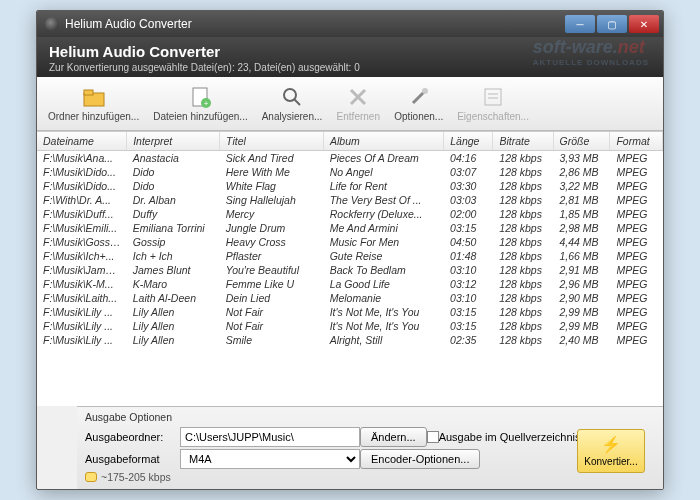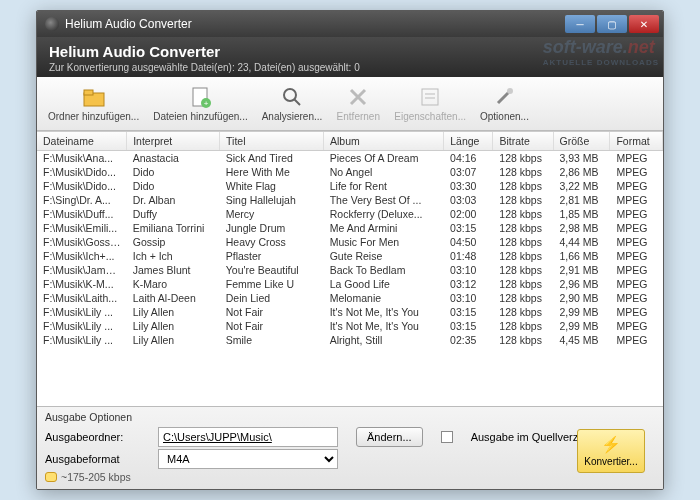--- a/index.html
+++ b/index.html
@@ -14,38 +14,38 @@
   .winbtn.close { background: linear-gradient(#e06060,#b02020); }
   .header { background: linear-gradient(#4a4a4a,#2a2a2a); color:#fff; padding: 6px 12px 4px; }
   .header h1 { font-size: 15px; font-weight: 600; }
   .header .status { font-size: 10px; color:#ccc; margin-top:2px; }
   .toolbar { background: linear-gradient(#fdfdfd,#e8e8e8); border-bottom:1px solid #bbb; display:flex; padding:2px 4px; height:54px; }
   .tbtn { display:flex; flex-direction:column; align-items:center; justify-content:center; padding:2px 6px; min-width:58px; font-size:10px; color:#444; border:1px solid transparent; border-radius:3px; cursor:pointer; gap:2px; }
   .tbtn.disabled { color:#aaa; }
   .tbtn .ticon { width:24px; height:24px; display:flex;align-items:center;justify-content:center; }
   .tspacer { flex:1; }
   .listwrap { flex:1; background:#fff; overflow:hidden; display:flex; flex-direction:column; border-top:1px solid #ccc; }
-  table { width:100%; border-collapse:collapse; font-size:10.5px; table-layout:fixed; }
+  table { width:100%; border-collapse:collapse; font-size:10.5px; table-layout:fixed;font-style:italic; }
   thead th { background:linear-gradient(#fdfdfd,#ececec); border-right:1px solid #ddd; border-bottom:1px solid #ccc; padding:3px 6px; text-align:left; font-weight:400; color:#333; position:sticky; top:0; white-space:nowrap; overflow:hidden; }
   tbody td { padding:1px 6px; white-space:nowrap; overflow:hidden; text-overflow:ellipsis; color:#333; }
   .tbody-scroll { flex:1; overflow-y:scroll; overflow-x:hidden; }
-  .outopts { background:linear-gradient(#f4f4f4,#e4e4e4); border-top:1px solid #bbb; padding:4px 8px 6px; }
+  .outopts { background:linear-gradient(#f4f4f4,#e4e4e4); border-top:1px solid #bbb; padding:4px 8px 6px;margin-left:40px; }
   .outopts .grp { font-size:10.5px; color:#333; margin-bottom:4px; }
-  .outopts .row { display:flex; align-items:center; gap:18px; margin:2px 0; font-size:11px; }
+  .outopts .row { display:flex; align-items:center; gap:0; margin:2px 0; font-size:11px; }
   .outopts label { width:95px; }
   .field { background:#fff; border:1px solid #aaa; padding:2px 4px; font-size:11px; height:20px; }
   .btn { background:linear-gradient(#fdfdfd,#e4e4e4); border:1px solid #999; border-radius:3px; padding:2px 10px; font-size:11px; cursor:pointer; height:20px; }
   .convertwrap { position:absolute; right:18px; bottom:16px; }
   .convertbtn { width:68px; height:44px; background:linear-gradient(#fff2b0,#f7d65a); border:1px solid #c8a830; border-radius:3px; display:flex; flex-direction:column; align-items:center; justify-content:center; font-size:10px; cursor:pointer; gap:2px; }
   .convertbtn .bolt { color:#c88a00; font-size:16px; }
   .window { position:relative; }
   .chk { width:12px; height:12px; border:1px solid #888; background:#fff; display:inline-block; }
   .hintrow { display:flex; align-items:center; gap:4px; margin-top:2px; font-size:10.5px; color:#555; }
   .bubble { width:12px;height:10px;background:#ffe070;border:1px solid #cc9a20;border-radius:3px; }
-  .watermark { position:absolute; top:26px; right:4px; font-size:18px; font-weight:700; color:rgba(100,130,160,0.35); font-style:italic; pointer-events:none; }
+  .watermark { position:absolute; top:26px; right:14px; font-size:18px; font-weight:700; color:rgba(100,130,160,0.35); font-style:italic; pointer-events:none; }
   .watermark .net { color:rgba(180,60,60,0.45); }
   .watermark .sub { display:block; font-size:8px; letter-spacing:1px; text-align:right; font-style:normal; }
 </style>
 </head>
 <body>
 
 <div class="window">
 
   <div class="titlebar">
     <div class="icon"></div>
@@ -97,38 +97,38 @@
       <span>Analysieren...</span>
     </div>
     <div class="tbtn disabled">
       <span class="ticon">
           <svg width="24" height="24">
             <path d="M5 5 L19 19 M19 5 L5 19" stroke="#bbb" stroke-width="3"></path>
           </svg>
         </span>
       <span>Entfernen</span>
     </div>
+    <div class="tbtn">
+      <span class="ticon">
+          <svg width="24" height="24">
+            <path d="M6 18 L14 10 M10 14 L18 6" stroke="#888" stroke-width="3"></path>
+            <circle cx="18" cy="6" r="3" fill="#ccc"></circle>
+          </svg>
+        </span>
+      <span>Optionen...</span>
+    </div>
     <div class="tbtn disabled">
       <span class="ticon">
           <svg width="24" height="24">
             <rect x="4" y="4" width="16" height="16" fill="none" stroke="#bbb"></rect>
             <line x1="7" y1="9" x2="17" y2="9" stroke="#bbb"></line>
             <line x1="7" y1="13" x2="17" y2="13" stroke="#bbb"></line>
           </svg>
         </span>
       <span>Eigenschaften...</span>
-    </div>
-    <div class="tbtn">
-      <span class="ticon">
-          <svg width="24" height="24">
-            <path d="M6 18 L14 10 M10 14 L18 6" stroke="#888" stroke-width="3"></path>
-            <circle cx="18" cy="6" r="3" fill="#ccc"></circle>
-          </svg>
-        </span>
-      <span>Optionen...</span>
     </div>
     <div class="tspacer"></div>
   </div>
 
   <div class="listwrap">
     <table>
       <colgroup>
           <col style="width:82px">
           <col style="width:85px">
           <col style="width:95px">
@@ -188,21 +188,21 @@
               <td>F:\Musik\Dido...</td>
               <td>Dido</td>
               <td>White Flag</td>
               <td>Life for Rent</td>
               <td>03:30</td>
               <td>128 kbps</td>
               <td>3,22 MB</td>
               <td>MPEG</td>
             </tr>
             <tr>
-              <td>F:\Sing\Dr. A...</td>
+              <td>F:\With\Dr. A...</td>
               <td>Dr. Alban</td>
               <td>Sing Hallelujah</td>
               <td>The Very Best Of ...</td>
               <td>03:03</td>
               <td>128 kbps</td>
               <td>2,81 MB</td>
               <td>MPEG</td>
             </tr>
             <tr>
               <td>F:\Musik\Duff...</td>
@@ -294,40 +294,41 @@
               <td>2,99 MB</td>
               <td>MPEG</td>
             </tr>
             <tr>
               <td>F:\Musik\Lily ...</td>
               <td>Lily Allen</td>
               <td>Smile</td>
               <td>Alright, Still</td>
               <td>02:35</td>
               <td>128 kbps</td>
-              <td>4,45 MB</td>
+              <td>2,40 MB</td>
               <td>MPEG</td>
             </tr>
           </tbody>
       </table>
     </div>
   </div>
 
   <div class="outopts">
     <div class="grp">Ausgabe Optionen</div>
     <div class="row">
       <label>Ausgabeordner:</label>
-      <input class="field" style="width: 180px; text-decoration: underline;" value="C:\Users\JUPP\Music\">
+      <input class="field" style="width: 180px;" value="C:\Users\JUPP\Music\">
       <button class="btn">Ändern...</button>
       <span class="chk"></span>
       <span>Ausgabe im Quellverzeichnis</span>
     </div>
     <div class="row">
       <label>Ausgabeformat</label>
       <select class="field" style="width:180px"><option>M4A</option></select>
+      <button class="btn">Encoder-Optionen...</button>
     </div>
     <div class="hintrow">
       <span class="bubble"></span>
       <span>~175-205 kbps</span>
     </div>
   </div>
 
   <div class="convertwrap">
     <div class="convertbtn">
       <span class="bolt">⚡</span>

